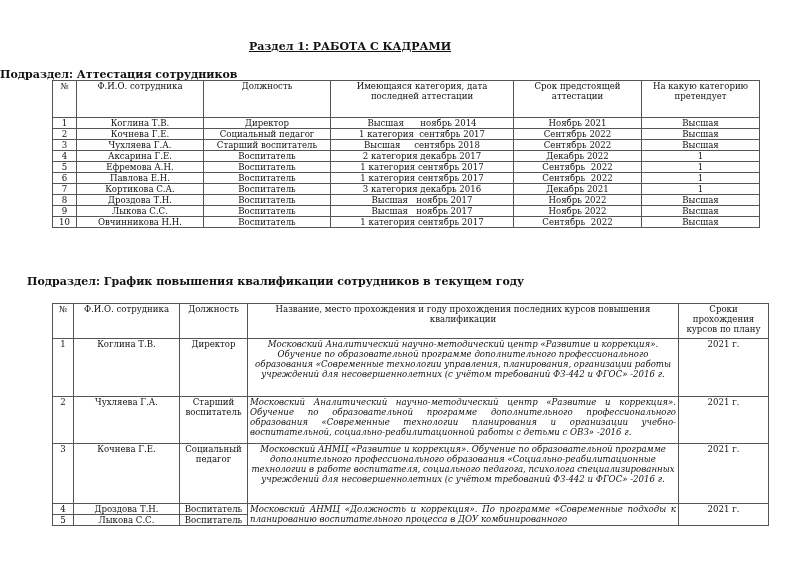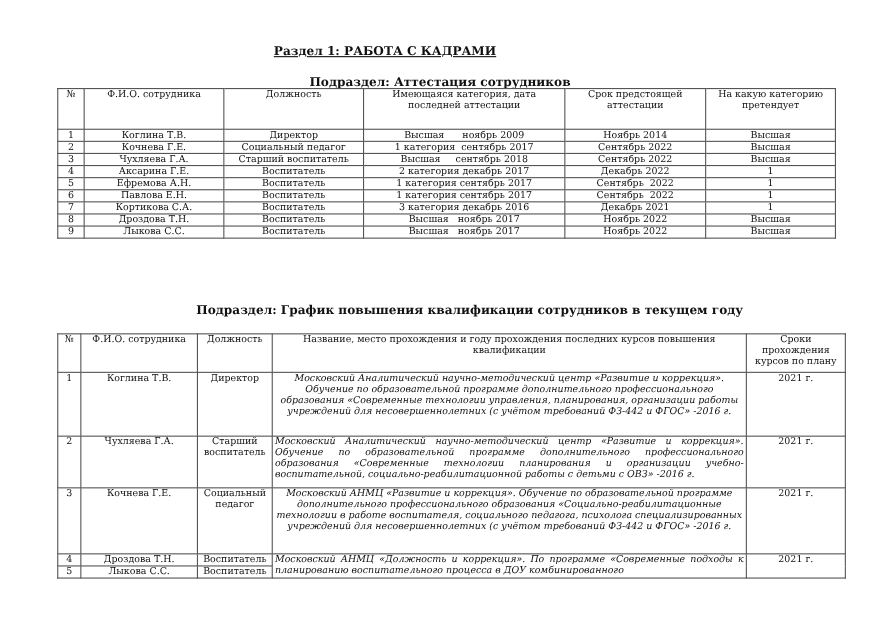--- a/index.html
+++ b/index.html
@@ -1,18 +1,18 @@
 <!DOCTYPE html>
 <html><head>
 <meta charset="utf-8">
 <style>
   html, body { margin:0; padding:0; background:#ffffff; }
   body { width:800px; height:565px; overflow:hidden; position:relative; font-family:"DejaVu Serif", "Liberation Serif", serif; color:#111; }
   .section-title { position:absolute; left:0; width:700px; top:40px; text-align:center; font-weight:bold; font-size:11px; text-decoration:underline; font-family:"DejaVu Serif", serif; }
-  .sub-title { position:absolute; left:0; width:800px; text-align:center; font-weight:bold; font-size:11px; font-family:"DejaVu Serif", serif; }
+  .sub-title { position:absolute; left:0; width:800px; text-align:left; font-weight:bold; font-size:11px; font-family:"DejaVu Serif", serif; }
   table { position:absolute; border-collapse:collapse; font-size:8.6px; font-family:"DejaVu Serif", serif; table-layout:fixed; }
   td, th { border:1px solid #555; padding:0 2px; text-align:center; font-weight:normal; line-height:10px; vertical-align:top; overflow:hidden; }
   #t1 { left:52px; top:80px; width:707px; }
   #t1 th { height:36px; }
   #t1 td { height:10px; line-height:10px; }
   #t2 { left:52px; top:303px; width:716px; }
   #t2 th { height:34px; }
   #t2 td.course { text-align:center;font-style:italic; }
   #t2 td.course.justify { text-align:justify; text-align-last:left; }
 </style>
@@ -40,22 +40,22 @@
       <th>Имеющаяся категория, дата последней аттестации</th>
       <th>Срок предстоящей аттестации</th>
       <th>На какую категорию претендует</th>
     </tr>
   </thead>
   <tbody>
     <tr>
         <td>1</td>
         <td>Коглина Т.В.</td>
         <td>Директор</td>
-        <td style="white-space:pre">Высшая      ноябрь 2009</td>
-        <td>Ноябрь 2014</td>
+        <td style="white-space:pre">Высшая      ноябрь 2014</td>
+        <td>Ноябрь 2021</td>
         <td>Высшая</td>
       </tr>
     <tr>
         <td>2</td>
         <td>Кочнева Г.Е.</td>
         <td>Социальный педагог</td>
         <td style="white-space:pre">1 категория  сентябрь 2017</td>
         <td>Сентябрь 2022</td>
         <td>Высшая</td>
       </tr>
@@ -108,20 +108,28 @@
         <td>Высшая</td>
       </tr>
     <tr>
         <td>9</td>
         <td>Лыкова С.С.</td>
         <td>Воспитатель</td>
         <td style="white-space:pre">Высшая   ноябрь 2017</td>
         <td>Ноябрь 2022</td>
         <td>Высшая</td>
       </tr>
+    <tr>
+        <td>10</td>
+        <td>Овчинникова Н.Н.</td>
+        <td>Воспитатель</td>
+        <td style="white-space:pre">1 категория сентябрь 2017</td>
+        <td style="white-space:pre">Сентябрь  2022</td>
+        <td>Высшая</td>
+      </tr>
   </tbody>
 </table>
 
 <div class="sub-title" style="top:275px;padding-left:27px;">Подраздел: График повышения квалификации сотрудников в текущем году</div>
 
 <table id="t2">
   <colgroup>
     <col style="width:21px">
       <col style="width:106px">
       <col style="width:68px">

